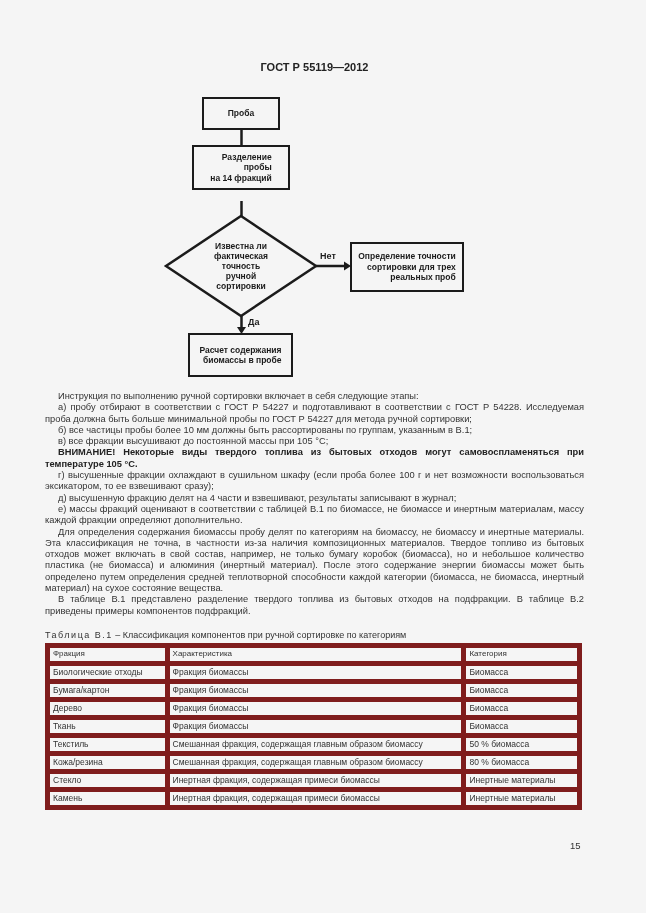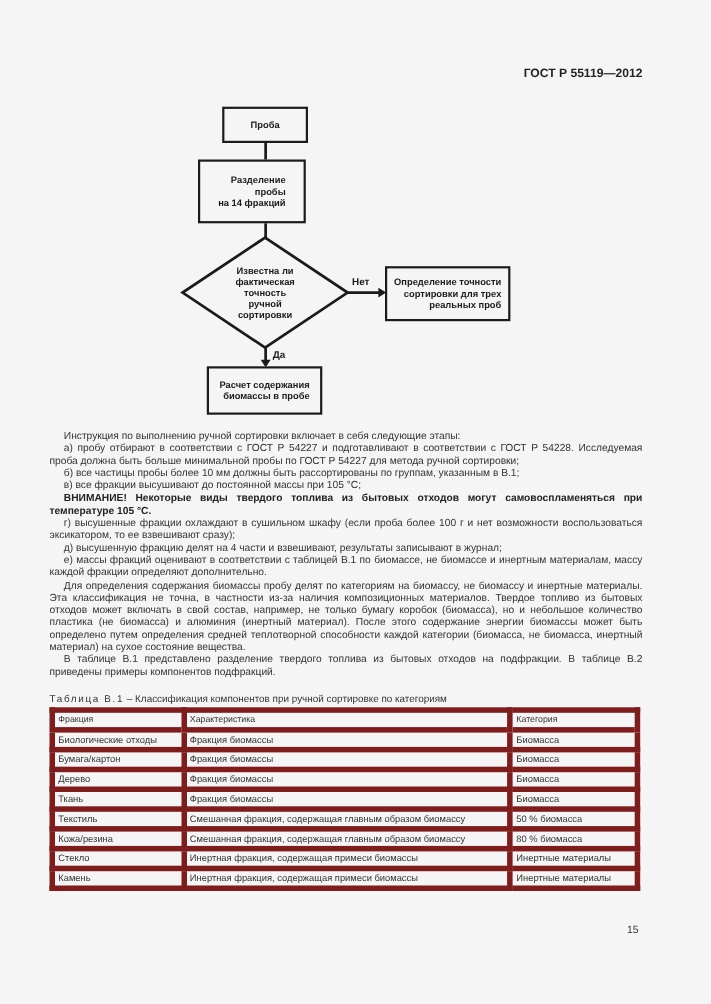--- a/index.html
+++ b/index.html
@@ -3,33 +3,33 @@
 <meta charset="utf-8">
 <style>
   html,body{margin:0;padding:0;}
   body{
     width:646px;height:913px;position:relative;overflow:hidden;
     background:#f5f5f5;color:#2e2e2e;
     font-family:"Liberation Sans", sans-serif;
   }
   .doc-header{
     position:absolute;top:61px;left:45px;width:539px;
-    text-align:right;font-weight:bold;font-size:11px;color:#222;
+    text-align:center;font-weight:bold;font-size:11px;color:#222;
   }
   
   .flowchart{position:absolute;left:160px;top:90px;width:320px;height:300px;}
   .fc-svg{position:absolute;left:0;top:0;width:320px;height:300px;}
   .fc-box{
     position:absolute;border:2.5px solid #1b1b1b;background:#f5f5f5;
     display:flex;align-items:center;justify-content:center;text-align:right;
     font-weight:bold;font-size:8.5px;line-height:10.5px;white-space:pre-line;
     color:#1b1b1b;box-sizing:border-box;
   }
   .fc-box-sample  {left:42px;top:7px;width:78px;height:33px;}
-  .fc-box-divide  {left:20px;top:55px;width:98px;height:58px;}
+  .fc-box-divide  {left:32px;top:55px;width:98px;height:45px;}
   .fc-box-accuracy{left:190px;top:152px;width:114px;height:50px;}
   .fc-box-calc    {left:28px;top:243px;width:105px;height:44px;}
   .fc-diamond-text{
     position:absolute;left:38px;top:135px;width:86px;height:82px;
     display:flex;align-items:center;justify-content:center;text-align:center;
     font-weight:bold;font-size:8.5px;line-height:10px;white-space:pre-line;color:#1b1b1b;
   }
   .fc-label{position:absolute;font-weight:bold;font-size:9px;color:#1b1b1b;}
   .fc-label-no{left:160px;top:161px;}
   .fc-label-yes{left:88px;top:227px;}

